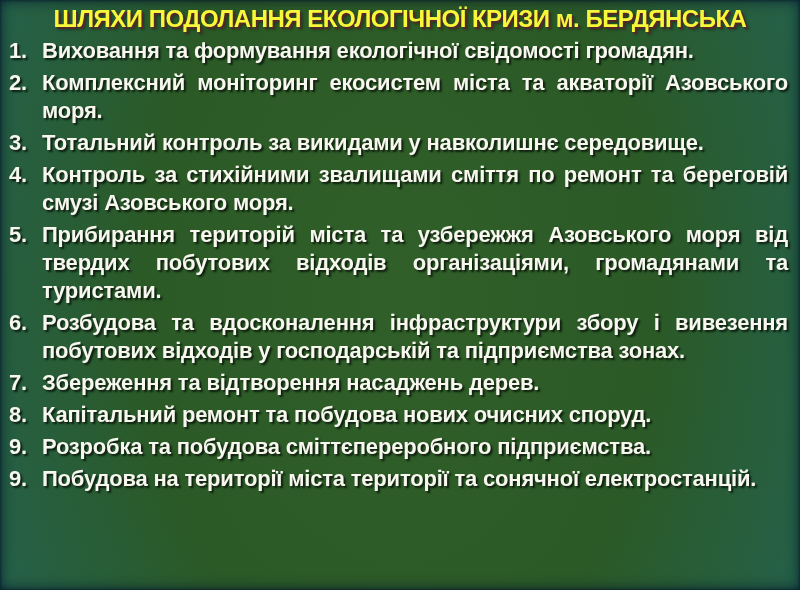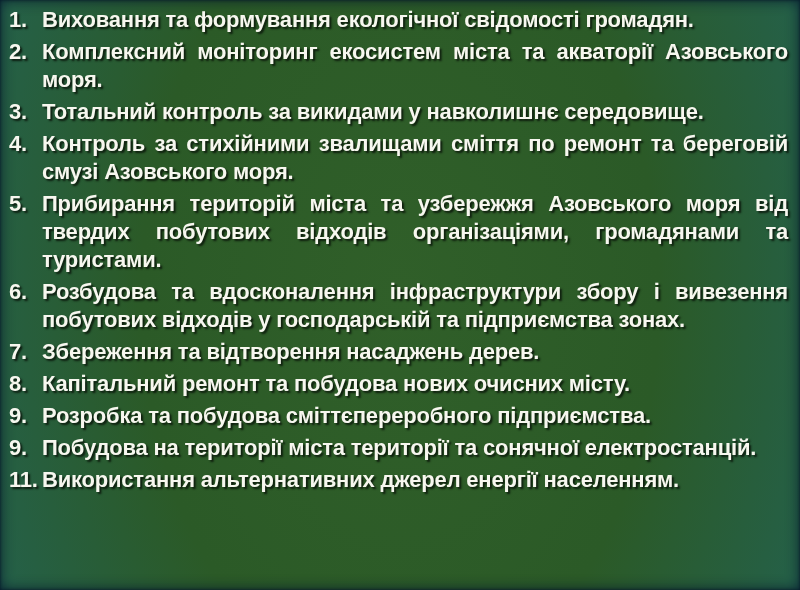--- a/index.html
+++ b/index.html
@@ -53,20 +53,21 @@
   }
   .item-text {
     flex: 1 1 auto;
     text-align: justify;
   }
 </style>
 </head>
 <body>
 
 <div class="slide">
+  <div class="title">ШЛЯХИ ПОДОЛАННЯ ЕКОЛОГІЧНОЇ КРИЗИ м. БЕРДЯНСЬКА</div>
 
   <ol class="action-list">
       <li>
     <span class="item-number">1.</span>
     <span class="item-text">Виховання та формування екологічної свідомості громадян.</span>
   </li>
       <li>
     <span class="item-number">2.</span>
     <span class="item-text">Комплексний моніторинг екосистем міста та акваторії Азовського моря.</span>
   </li>
@@ -85,28 +86,24 @@
       <li>
     <span class="item-number">6.</span>
     <span class="item-text">Розбудова та вдосконалення інфраструктури збору і вивезення побутових відходів у господарській та підприємства зонах.</span>
   </li>
       <li>
     <span class="item-number">7.</span>
     <span class="item-text">Збереження та відтворення насаджень дерев.</span>
   </li>
       <li>
     <span class="item-number">8.</span>
-    <span class="item-text">Капітальний ремонт та побудова нових очисних місту.</span>
+    <span class="item-text">Капітальний ремонт та побудова нових очисних споруд.</span>
   </li>
       <li>
     <span class="item-number">9.</span>
     <span class="item-text">Розробка та побудова сміттєпереробного підприємства.</span>
   </li>
       <li>
     <span class="item-number">9.</span>
     <span class="item-text">Побудова на території міста території та сонячної електростанцій.</span>
   </li>
-      <li>
-    <span class="item-number">11.</span>
-    <span class="item-text">Використання альтернативних джерел енергії населенням.</span>
-  </li>
     </ol>
 </div>
 
 </body></html>

